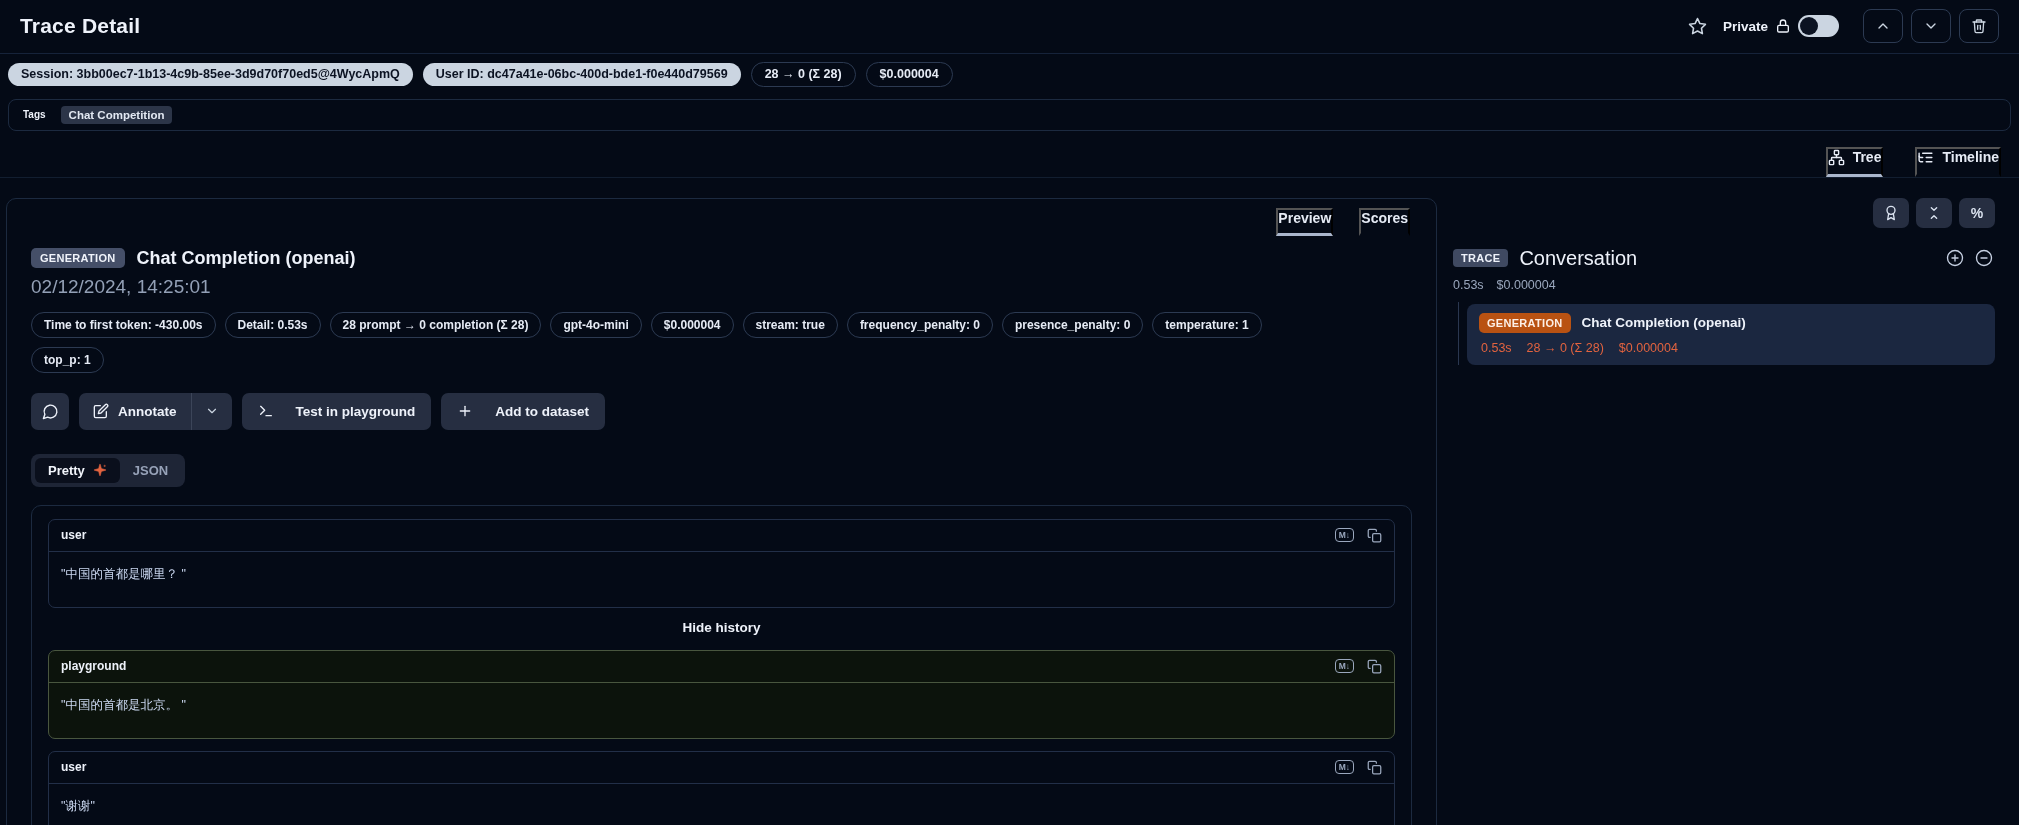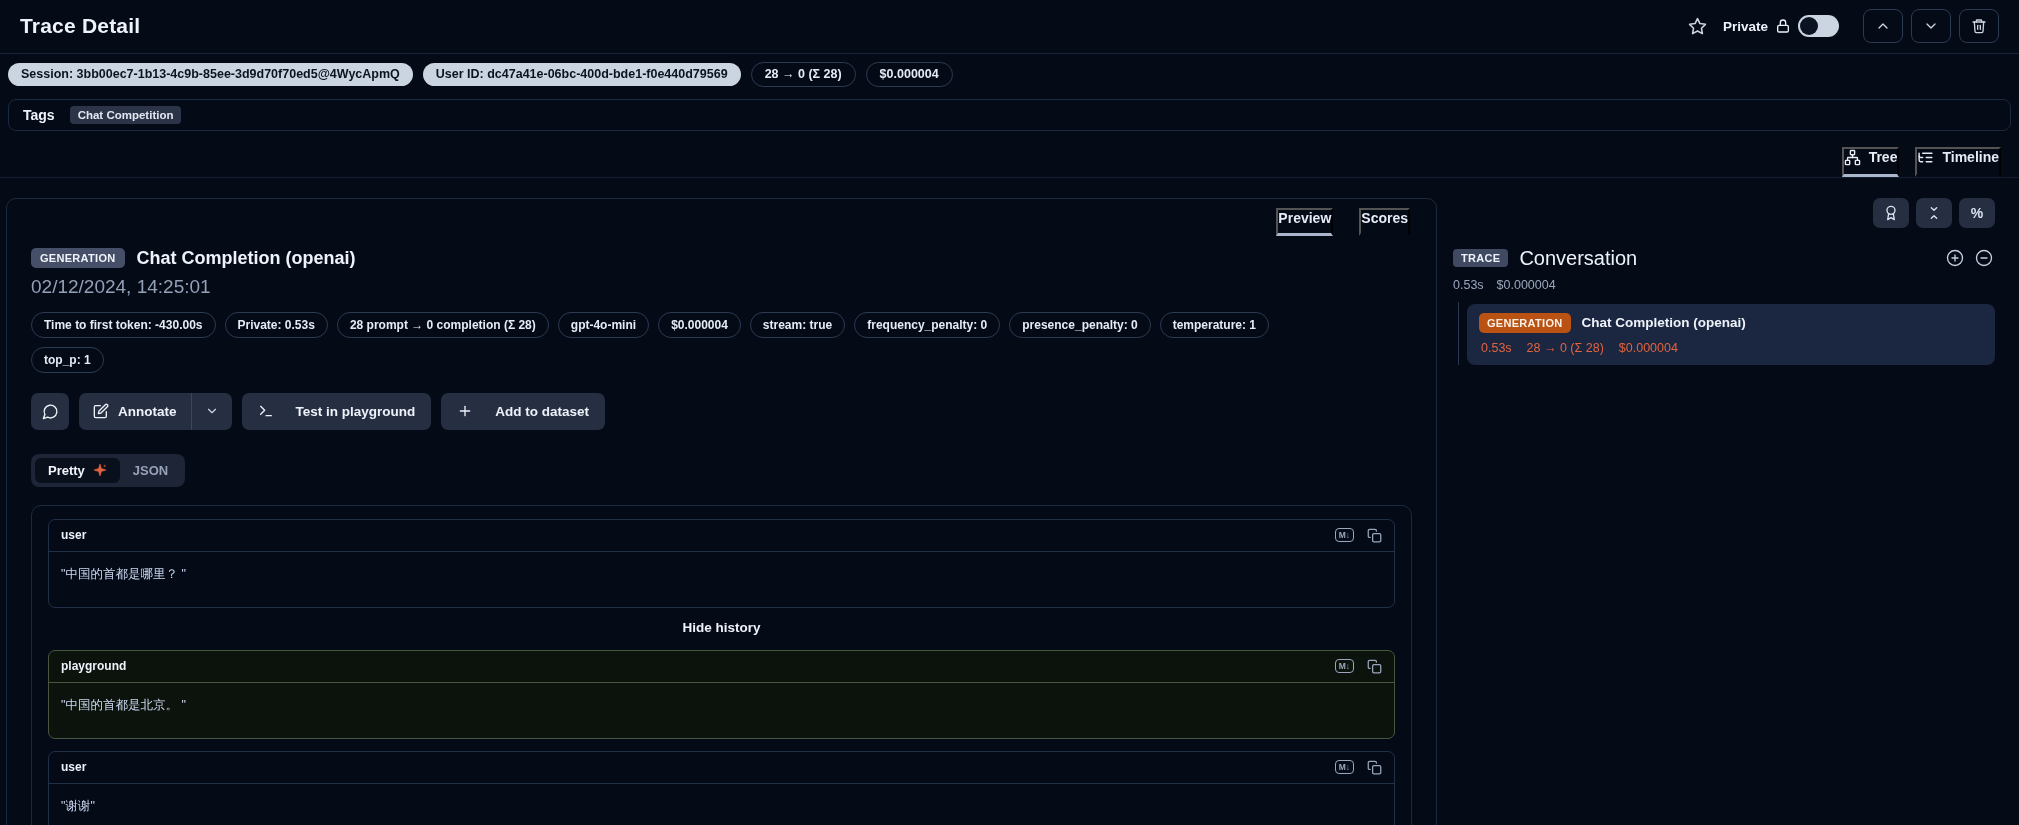--- a/index.html
+++ b/index.html
@@ -25,25 +25,25 @@
 
   
   .badges-row { display:flex; gap:10px; padding:8px 8px; align-items:center; }
   .badge { font-size:12.5px; font-weight:700; padding:5px 13px; border-radius:14px; line-height:1; white-space:nowrap; }
   .badge.filled { background:#cbd5e1; color:#0b1222; }
   .badge.outline { border:1px solid #2c3a52; color:#e6ebf5; background:transparent; }
 
   
   .tags-row { margin:4px 8px 0 8px; border:1px solid #1c2a40; border-radius:8px; padding:6px 14px;
               display:flex; align-items:center; gap:15px; }
-  .tags-label { font-size:14px; font-weight:700; }
+  .tags-label { font-size:10px; font-weight:700; }
   .tag-chip { background:#2c3548; color:#e2e8f2; font-size:11.5px; font-weight:700; padding:3px 8px; border-radius:4px; }
 
   
-  .view-tabs { display:flex; justify-content:flex-end; gap:16px; padding:16px 18px 0 18px; border-bottom:1px solid #121e30; }
+  .view-tabs { display:flex; justify-content:flex-end; gap:32px; padding:16px 18px 0 18px; border-bottom:1px solid #121e30; }
   .view-tab { display:flex; align-items:center; gap:8px; font-size:14px; font-weight:700; color:#e6ebf5;
               padding-bottom:8px; border-bottom:3px solid transparent; cursor:pointer; background:none; }
   .view-tab.active { border-bottom-color:#aab6cc; }
 
   
   .content { display:flex; gap:14px; padding:20px 12px 0 6px; align-items:flex-start; }
   .main-panel { width:1431px; flex:none; border:1px solid #1c2a40; border-radius:10px; height:700px; }
 
   .panel-tabs { display:flex; justify-content:flex-end; gap:26px; padding:9px 26px 0 0; }
   .panel-tab { font-size:14px; font-weight:700; color:#e6ebf5; padding-bottom:7px; border-bottom:3px solid transparent; cursor:pointer; background:none; }
@@ -211,21 +211,21 @@
     <div class="panel-body">
 
       <div class="obs-header">
         <span class="type-badge">GENERATION</span>
         <span class="obs-title">Chat Completion (openai)</span>
       </div>
       <div class="timestamp">02/12/2024, 14:25:01</div>
 
       <div class="metrics-row">
         <span class="metric-badge">Time to first token: -430.00s</span>
-        <span class="metric-badge">Private: 0.53s</span>
+        <span class="metric-badge">Detail: 0.53s</span>
         <span class="metric-badge">28 prompt → 0 completion (Σ 28)</span>
         <span class="metric-badge">gpt-4o-mini</span>
         <span class="metric-badge">$0.000004</span>
         <span class="metric-badge">stream: true</span>
         <span class="metric-badge">frequency_penalty: 0</span>
         <span class="metric-badge">presence_penalty: 0</span>
         <span class="metric-badge">temperature: 1</span>
       </div>
       <div class="metrics-row">
         <span class="metric-badge">top_p: 1</span>

